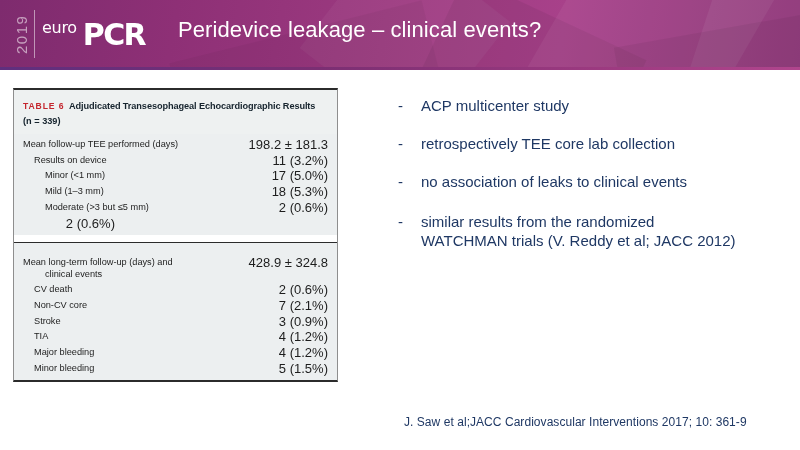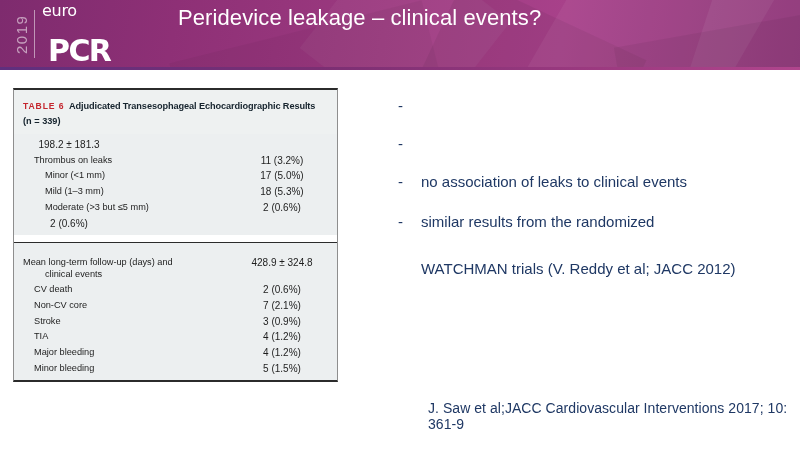--- a/index.html
+++ b/index.html
@@ -39,32 +39,32 @@
 
   
   #logo{ position:absolute; left:14px; top:6px; height:56px; display:flex; align-items:center; }
   #logo-year{
     writing-mode:vertical-rl; transform:rotate(180deg);
     font-size:15px; font-weight:400; letter-spacing:1.5px;
     color:rgba(255,255,255,.55); line-height:1;
     height:52px; display:flex; align-items:center; justify-content:center;
   }
   #logo-rule{ width:1px; height:48px; background:rgba(255,255,255,.5); margin:0 7px 0 5px; }
-  #logo-words{ display:flex; flex-direction:column; justify-content:center;gap:18px; }
+  #logo-words{ display:flex; flex-direction:row; justify-content:center; }
   #logo-euro{
     color:#fff; font-size:16px; font-weight:400; line-height:15px;
     letter-spacing:-0.3px; font-family:"DejaVu Sans", sans-serif;
   }
   #logo-pcr{
     color:#fff; font-size:30px; font-weight:bold; line-height:29px;
     letter-spacing:-1.6px; font-family:"DejaVu Sans", sans-serif;margin-left:6px;
   }
 
   #slide-title{
-    position:absolute; left:178px; top:5px;
+    position:absolute; left:178px; top:17px;
     color:#ffffff; font-size:22px; font-weight:400; letter-spacing:.1px;
     white-space:nowrap;
   }
 
   
   #table-figure{
     position:absolute; left:13px; top:88px; width:325px;
     background:#c2410c;
     border-top:2.5px solid #2b2b2b;
     border-bottom:2.5px solid #2b2b2b;
@@ -88,39 +88,39 @@
     display:block; color:#16242e; font-weight:bold; font-size:9.2px; margin-top:2px;
   }
 
   .tsection{ background:#eceff0; }
   .tsection.sec-a{ padding:3px 0 4px 0; }
   .tsection.sec-b{ padding:12px 0 4px 0; border-top:1.6px solid #2b2b2b; }
   .tgap{ height:7px; background:#ffffff; }
 
   .trow{ display:flex; align-items:flex-start; padding:2.1px 9px; }
   .tlabel{ font-size:9.2px; color:#1d1d1d; line-height:11.5px; flex:1; }
-  .tval{ font-size:10px; color:#1d1d1d; line-height:11.5px; width:92px; text-align:center; }
+  .tval{ font-size:13px; color:#1d1d1d; line-height:11.5px; width:92px; text-align:right; }
   .ind0{ padding-left:0px; }
   .ind1{ padding-left:11px; }
   .ind2{ padding-left:22px; }
   .tsub{ display:block; padding-left:22px; }
 
   
   #bullets{ position:absolute; left:398px; top:96px; width:390px; }
   .bullet{ display:flex; margin-bottom:19px; }
   .bullet-dash{
     width:23px; flex:none; color:#1f3864; font-size:15px; line-height:19px;
   }
   .bullet-text{ color:#1f3864; font-size:15px; line-height:19px; }
-  .bullet-text .ln2{ display:block; margin-top:28px; }
+  .bullet-text .ln2{ display:block; margin-top:0; }
   .bullet.spacer-before{ margin-top:21px; }
 
   #citation{
-    position:absolute; left:404px; top:400px;
-    color:#1f3864; font-size:14px; letter-spacing:.05px;margin-left:24px;
+    position:absolute; left:404px; top:415px;
+    color:#1f3864; font-size:12px; letter-spacing:.05px;
   }
 </style>
 </head>
 <body>
 
 <div id="header">
   <div class="facet f1"></div>
   <div class="facet f2"></div>
   <div class="facet f3"></div>
   <div class="facet f4"></div>
@@ -143,24 +143,25 @@
 <div id="table-figure">
 
   <div id="table-caption">
     <span class="tcap-label">TABLE 6</span>
     <span class="tcap-title">Adjudicated Transesophageal Echocardiographic Results</span>
     <span class="tcap-n">(n = 339)</span>
   </div>
 
   <div class="tsection sec-a" id="tsec-a">
       <div class="trow">
+        <div class="tlabel ind0">Mean follow-up TEE performed (days)</div>
         <div class="tval">198.2 ± 181.3</div>
       </div>
       <div class="trow">
-        <div class="tlabel ind1">Thrombus on leaks</div>
+        <div class="tlabel ind1">Results on device</div>
         <div class="tval">11 (3.2%)</div>
       </div>
       <div class="trow">
         <div class="tlabel ind2">Minor (&lt;1 mm)</div>
         <div class="tval">17 (5.0%)</div>
       </div>
       <div class="trow">
         <div class="tlabel ind2">Mild (1–3 mm)</div>
         <div class="tval">18 (5.3%)</div>
       </div>
@@ -202,23 +203,25 @@
         <div class="tlabel ind1">Minor bleeding</div>
         <div class="tval">5 (1.5%)</div>
       </div>
     </div>
 
 </div>
 
 <div id="bullets">
     <div class="bullet">
       <span class="bullet-dash">-</span>
+      <span class="bullet-text">ACP multicenter study</span>
     </div>
     <div class="bullet">
       <span class="bullet-dash">-</span>
+      <span class="bullet-text">retrospectively TEE core lab collection</span>
     </div>
     <div class="bullet">
       <span class="bullet-dash">-</span>
       <span class="bullet-text">no association of leaks to  clinical events</span>
     </div>
     <div class="bullet spacer-before">
       <span class="bullet-dash">-</span>
       <span class="bullet-text">similar results from the randomized<span class="ln2">WATCHMAN trials (V.  Reddy et al; JACC 2012)</span></span>
     </div>
   </div>

